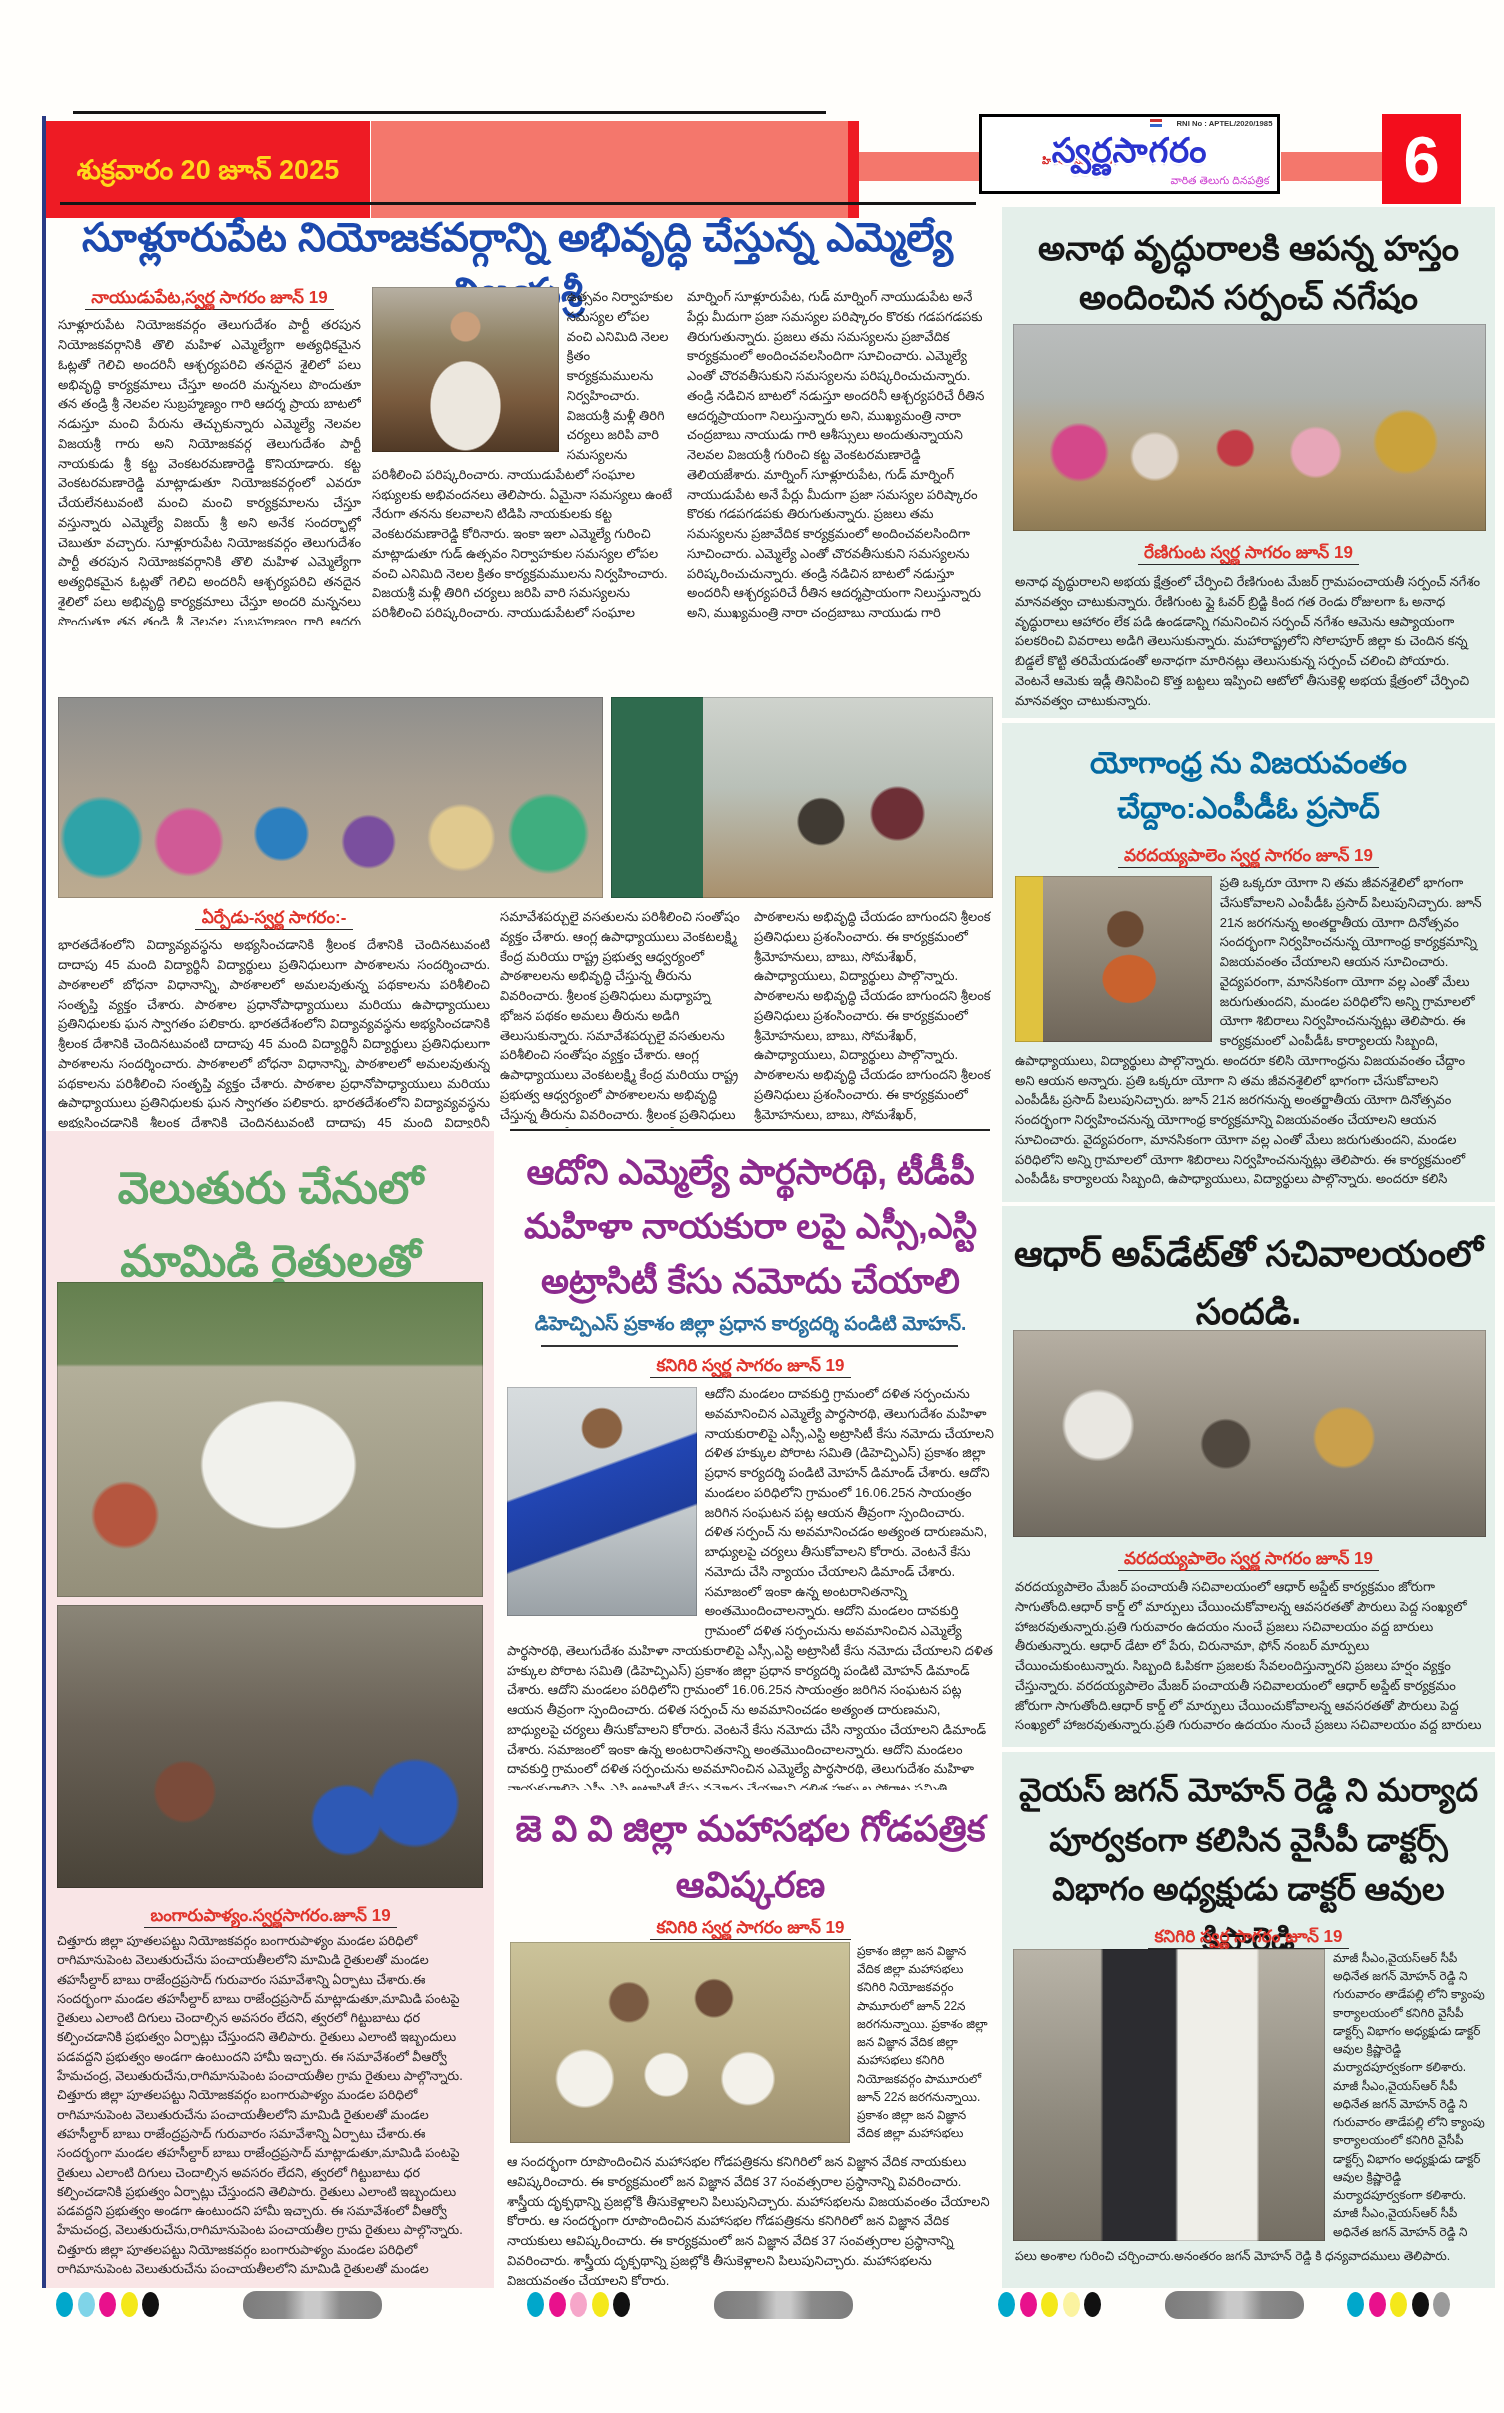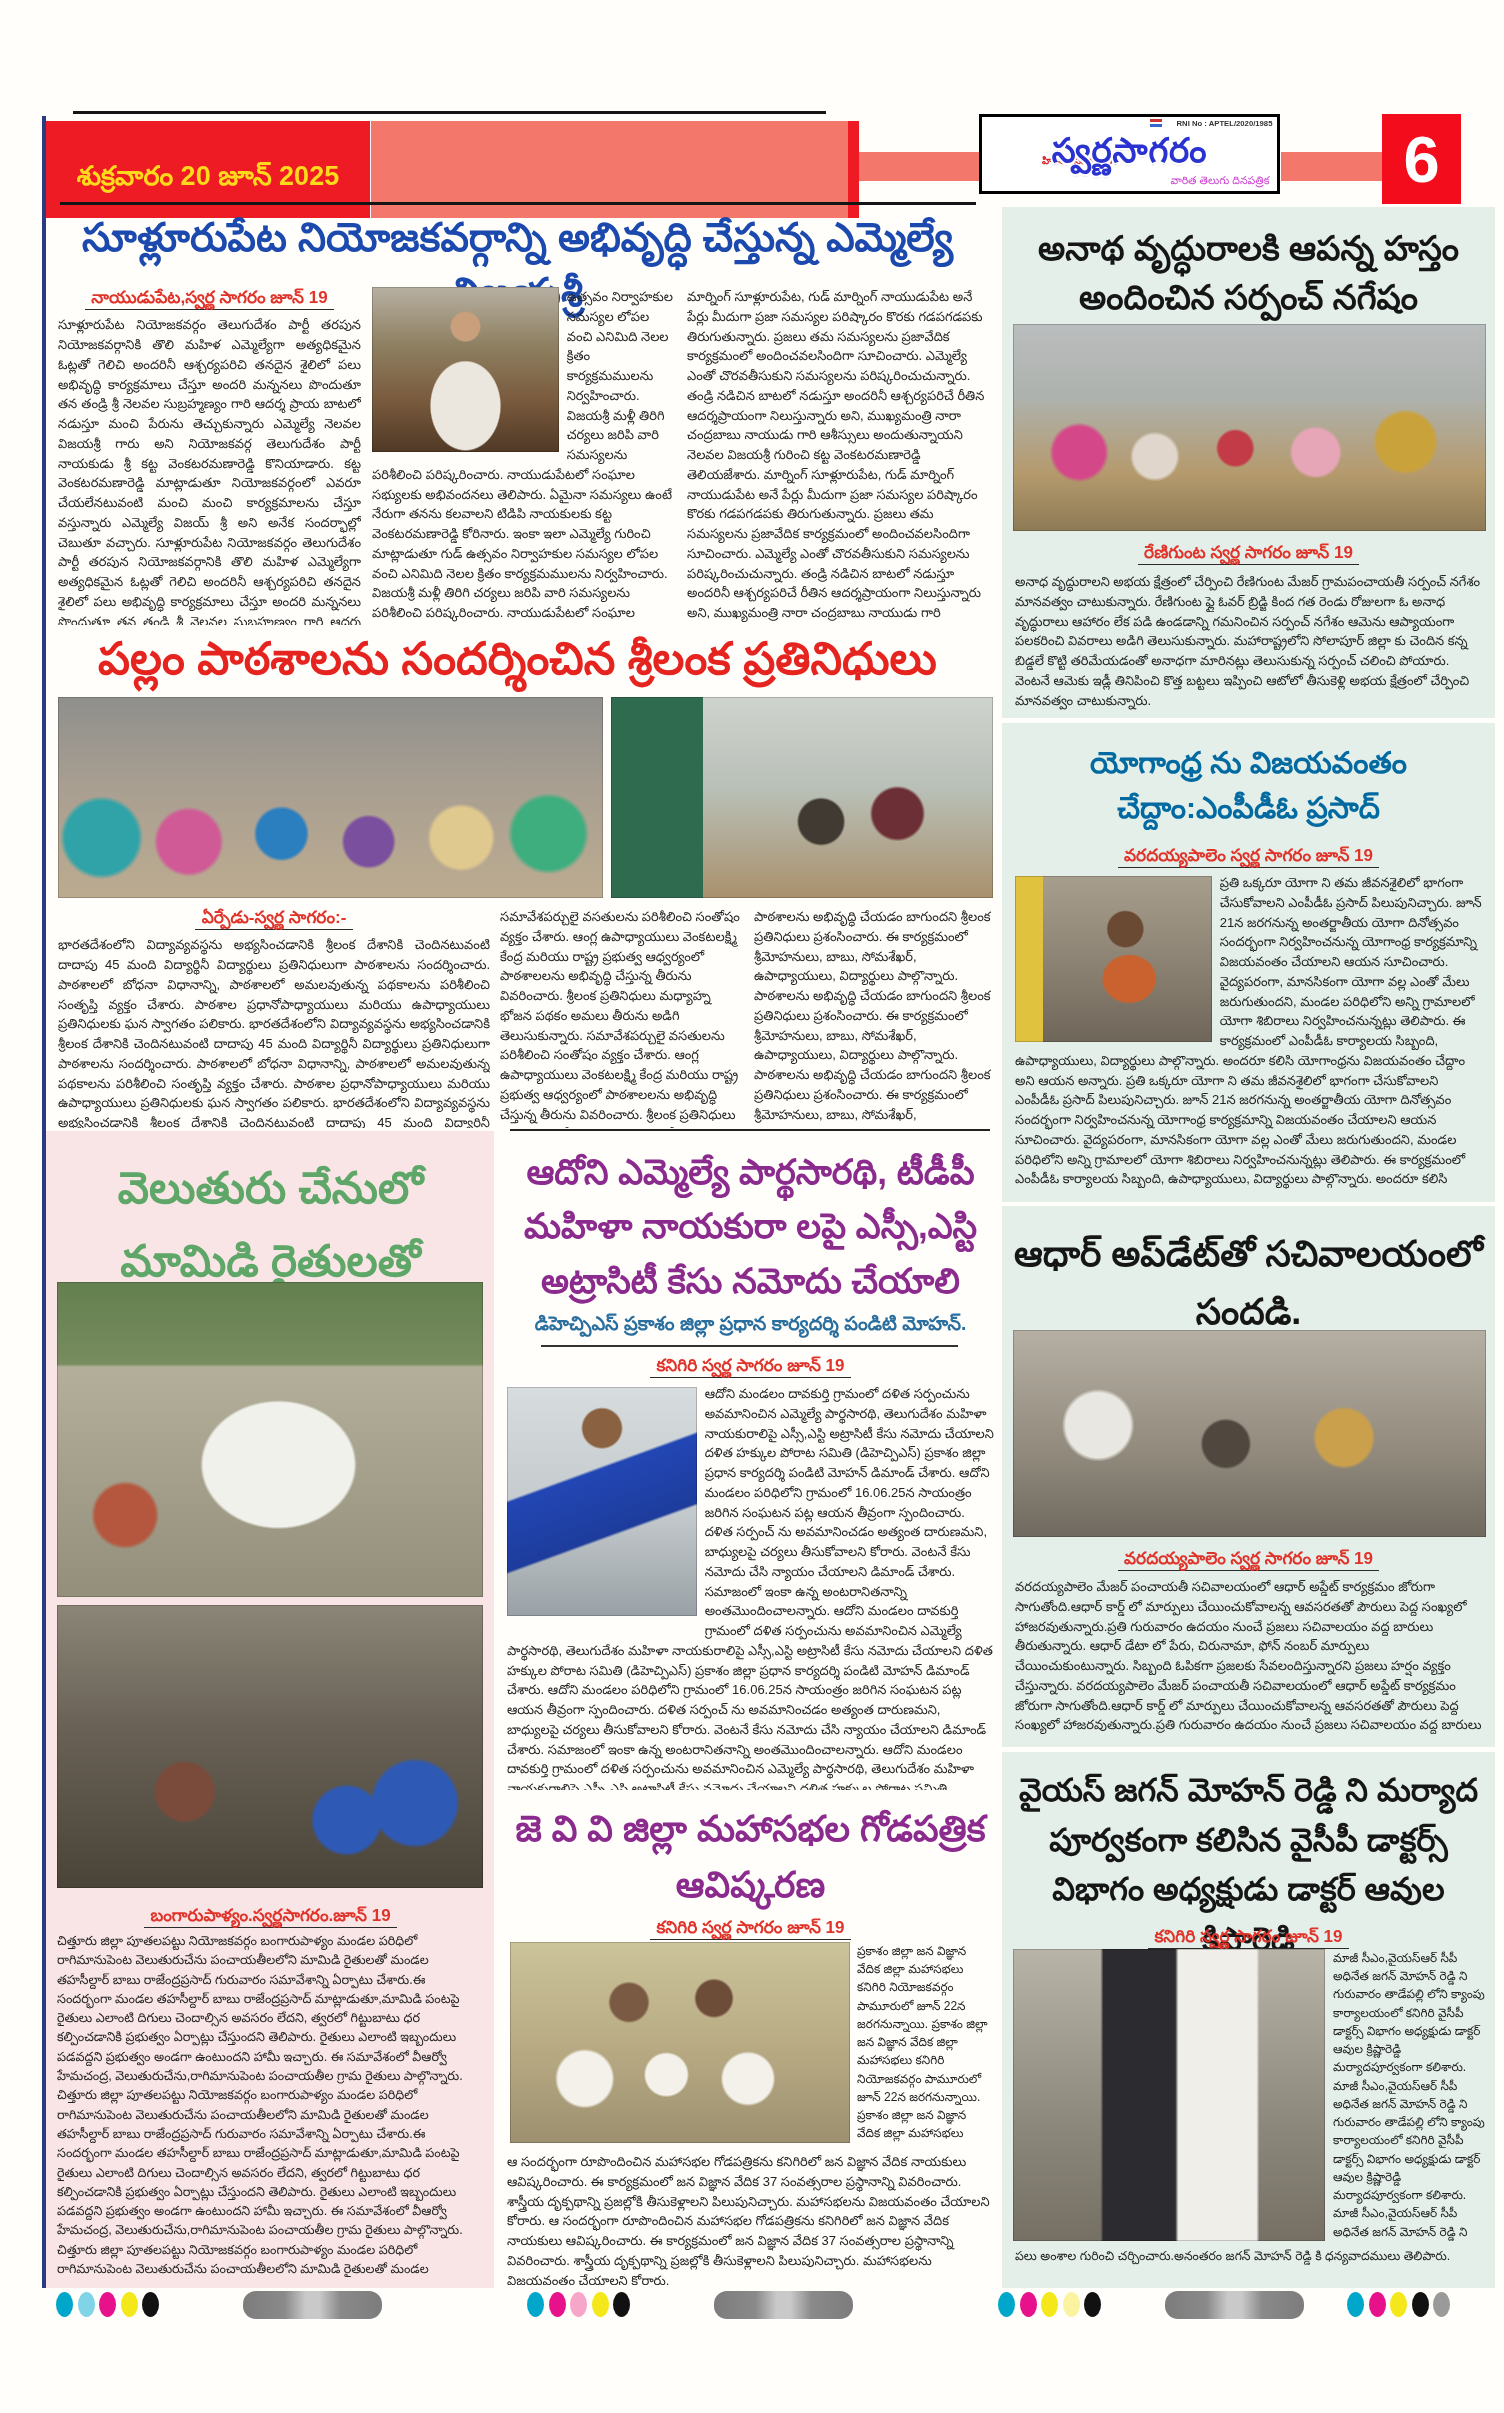--- a/index.html
+++ b/index.html
@@ -30,21 +30,21 @@
 </style>
 </head>
 <body>
 
 <div id="page">
 
   <div class="abs" style="left:42px;top:116px;width:3.9px;height:2172px;background:#2a3b84;"></div>
 
   <div class="abs" style="left:73px;top:111px;width:753px;height:3.1px;background:#151515;"></div>
 
-  <div class="abs" style="left:46px;top:121px;width:324px;height:97px;background:#ee1b24;display:flex;align-items:flex-end;justify-content:center;padding-bottom:20px;">
+  <div class="abs" style="left:46px;top:121px;width:324px;height:97px;background:#ee1b24;display:flex;align-items:flex-end;justify-content:center;padding-bottom:26px;">
     <div style="color:#ffd91c;font-weight:bold;font-size:27px;">శుక్రవారం 20 జూన్ 2025</div>
   </div>
   <div class="abs" style="left:371px;top:121px;width:480px;height:97px;background:#f4776c;"></div>
   <div class="abs" style="left:848px;top:121px;width:10.8px;height:97px;background:#ee1b24;"></div>
   <div class="abs" style="left:859px;top:152px;width:120px;height:29px;background:#f4776c;"></div>
 
   <div class="abs" style="left:979px;top:114px;width:301px;height:80px;background:#fff;border:3.1px solid #000;">
     <div style="position:absolute;left:60px;top:1.5px;color:#d42323;font-size:10px;font-weight:bold;margin-top:36px;">హితం - సమాహితం</div>
     <div style="position:absolute;left:168px;top:2.3px;width:12.4px;height:7.7px;background:linear-gradient(180deg,#c33 0 33%,#fff 33% 66%,#36c 66% 100%);"></div>
     <div style="position:absolute;right:4.6px;top:2.3px;color:#333;font-size:7.7px;font-weight:bold;text-align:center;">RNI No : APTEL/2020/1985</div>
@@ -65,21 +65,20 @@
     <div class="btxt" style="margin-top:6.2px;">సూళ్లూరుపేట నియోజకవర్గం తెలుగుదేశం పార్టీ తరపున నియోజకవర్గానికి తొలి మహిళ ఎమ్మెల్యేగా అత్యధికమైన ఓట్లతో గెలిచి అందరినీ ఆశ్చర్యపరిచి తనదైన శైలిలో పలు అభివృద్ధి కార్యక్రమాలు చేస్తూ అందరి మన్ననలు పొందుతూ తన తండ్రి శ్రీ నెలవల సుబ్రహ్మణ్యం గారి ఆదర్శ ప్రాయ బాటలో నడుస్తూ మంచి పేరును తెచ్చుకున్నారు ఎమ్మెల్యే నెలవల విజయశ్రీ గారు అని నియోజకవర్గ తెలుగుదేశం పార్టీ నాయకుడు శ్రీ కట్ట వెంకటరమణారెడ్డి కొనియాడారు. కట్ట వెంకటరమణారెడ్డి మాట్లాడుతూ నియోజకవర్గంలో ఎవరూ చేయలేనటువంటి మంచి మంచి కార్యక్రమాలను చేస్తూ వస్తున్నారు ఎమ్మెల్యే విజయ్ శ్రీ అని అనేక సందర్భాల్లో చెబుతూ వచ్చారు. సూళ్లూరుపేట నియోజకవర్గం తెలుగుదేశం పార్టీ తరపున నియోజకవర్గానికి తొలి మహిళ ఎమ్మెల్యేగా అత్యధికమైన ఓట్లతో గెలిచి అందరినీ ఆశ్చర్యపరిచి తనదైన శైలిలో పలు అభివృద్ధి కార్యక్రమాలు చేస్తూ అందరి మన్ననలు పొందుతూ తన తండ్రి శ్రీ నెలవల సుబ్రహ్మణ్యం గారి ఆదర్శ ప్రాయ బాటలో నడుస్తూ మంచి పేరును తెచ్చుకున్నారు ఎమ్మెల్యే నెలవల విజయశ్రీ గారు అని నియోజకవర్గ తెలుగుదేశం పార్టీ నాయకుడు శ్రీ కట్ట వెంకటరమణారెడ్డి కొనియాడారు. కట్ట వెంకటరమణారెడ్డి మాట్లాడుతూ నియోజకవర్గంలో ఎవరూ చేయలేనటువంటి మంచి మంచి కార్యక్రమాలను చేస్తూ వస్తున్నారు ఎమ్మెల్యే విజయ్ శ్రీ అని అనేక సందర్భాల్లో చెబుతూ వచ్చారు.</div>
   </div>
   <div class="abs fillbox" style="left:372px;top:287px;width:303px;height:338px;">
     <div class="photo p-mla" style="float:left;width:187px;height:165px;margin:0 7.7px 6.2px 0;"></div>
     <span class="btxt">ఉత్సవం నిర్వాహకుల సమస్యల లోపల వంచి ఎనిమిది నెలల క్రితం కార్యక్రమములను నిర్వహించారు. విజయశ్రీ మళ్లీ తిరిగి చర్యలు జరిపి వారి సమస్యలను పరిశీలించి పరిష్కరించారు. నాయుడుపేటలో సంఘాల సభ్యులకు అభివందనలు తెలిపారు. ఏమైనా సమస్యలు ఉంటే నేరుగా తనను కలవాలని టిడిపి నాయకులకు కట్ట వెంకటరమణారెడ్డి కోరినారు. ఇంకా ఇలా ఎమ్మెల్యే గురించి మాట్లాడుతూ గుడ్ ఉత్సవం నిర్వాహకుల సమస్యల లోపల వంచి ఎనిమిది నెలల క్రితం కార్యక్రమములను నిర్వహించారు. విజయశ్రీ మళ్లీ తిరిగి చర్యలు జరిపి వారి సమస్యలను పరిశీలించి పరిష్కరించారు. నాయుడుపేటలో సంఘాల సభ్యులకు అభివందనలు తెలిపారు. ఏమైనా సమస్యలు ఉంటే నేరుగా తనను కలవాలని టిడిపి నాయకులకు కట్ట వెంకటరమణారెడ్డి కోరినారు. ఇంకా ఇలా ఎమ్మెల్యే గురించి మాట్లాడుతూ గుడ్</span>
   </div>
   <div class="abs fillbox" style="left:687px;top:287px;width:304px;height:338px;">
     <span class="btxt">మార్నింగ్ సూళ్లూరుపేట, గుడ్ మార్నింగ్ నాయుడుపేట అనే పేర్లు మీదుగా ప్రజా సమస్యల పరిష్కారం కొరకు గడపగడపకు తిరుగుతున్నారు. ప్రజలు తమ సమస్యలను ప్రజావేదిక కార్యక్రమంలో అందించవలసిందిగా సూచించారు. ఎమ్మెల్యే ఎంతో చొరవతీసుకుని సమస్యలను పరిష్కరించుచున్నారు. తండ్రి నడిచిన బాటలో నడుస్తూ అందరినీ ఆశ్చర్యపరిచే రీతిన ఆదర్శప్రాయంగా నిలుస్తున్నారు అని, ముఖ్యమంత్రి నారా చంద్రబాబు నాయుడు గారి ఆశీస్సులు అందుతున్నాయని నెలవల విజయశ్రీ గురించి కట్ట వెంకటరమణారెడ్డి తెలియజేశారు. మార్నింగ్ సూళ్లూరుపేట, గుడ్ మార్నింగ్ నాయుడుపేట అనే పేర్లు మీదుగా ప్రజా సమస్యల పరిష్కారం కొరకు గడపగడపకు తిరుగుతున్నారు. ప్రజలు తమ సమస్యలను ప్రజావేదిక కార్యక్రమంలో అందించవలసిందిగా సూచించారు. ఎమ్మెల్యే ఎంతో చొరవతీసుకుని సమస్యలను పరిష్కరించుచున్నారు. తండ్రి నడిచిన బాటలో నడుస్తూ అందరినీ ఆశ్చర్యపరిచే రీతిన ఆదర్శప్రాయంగా నిలుస్తున్నారు అని, ముఖ్యమంత్రి నారా చంద్రబాబు నాయుడు గారి ఆశీస్సులు అందుతున్నాయని నెలవల విజయశ్రీ గురించి కట్ట వెంకటరమణారెడ్డి తెలియజేశారు.</span>
   </div>
 
-  <div class="abs hl" style="left:58px;top:633px;width:919px;font-size:45px;color:#e52420;">పల్లం పాఠశాలను సందర్శించిన శ్రీలంక ప్రతినిధులు</div>
   <div class="abs photo p-sari" style="left:58px;top:697px;width:545px;height:201px;"></div>
   <div class="abs photo p-class" style="left:611px;top:697px;width:382px;height:201px;"></div>
 
   <div class="abs fillbox" style="left:58px;top:907px;width:432px;height:221px;">
     <div class="dl"><span>ఏర్పేడు-స్వర్ణ సాగరం:-</span></div>
     <div class="btxt" style="margin-top:6.2px;">భారతదేశంలోని విద్యావ్యవస్థను అభ్యసించడానికి శ్రీలంక దేశానికి చెందినటువంటి దాదాపు 45 మంది విద్యార్థినీ విద్యార్థులు ప్రతినిధులుగా పాఠశాలను సందర్శించారు. పాఠశాలలో బోధనా విధానాన్ని, పాఠశాలలో అమలవుతున్న పథకాలను పరిశీలించి సంతృప్తి వ్యక్తం చేశారు. పాఠశాల ప్రధానోపాధ్యాయులు మరియు ఉపాధ్యాయులు ప్రతినిధులకు ఘన స్వాగతం పలికారు. భారతదేశంలోని విద్యావ్యవస్థను అభ్యసించడానికి శ్రీలంక దేశానికి చెందినటువంటి దాదాపు 45 మంది విద్యార్థినీ విద్యార్థులు ప్రతినిధులుగా పాఠశాలను సందర్శించారు. పాఠశాలలో బోధనా విధానాన్ని, పాఠశాలలో అమలవుతున్న పథకాలను పరిశీలించి సంతృప్తి వ్యక్తం చేశారు. పాఠశాల ప్రధానోపాధ్యాయులు మరియు ఉపాధ్యాయులు ప్రతినిధులకు ఘన స్వాగతం పలికారు. భారతదేశంలోని విద్యావ్యవస్థను అభ్యసించడానికి శ్రీలంక దేశానికి చెందినటువంటి దాదాపు 45 మంది విద్యార్థినీ విద్యార్థులు ప్రతినిధులుగా పాఠశాలను సందర్శించారు. పాఠశాలలో బోధనా విధానాన్ని, పాఠశాలలో అమలవుతున్న పథకాలను పరిశీలించి సంతృప్తి వ్యక్తం చేశారు. పాఠశాల ప్రధానోపాధ్యాయులు మరియు ఉపాధ్యాయులు ప్రతినిధులకు ఘన స్వాగతం పలికారు.</div>
   </div>
   <div class="abs fillbox" style="left:500px;top:907px;width:244px;height:221px;">
     <span class="btxt">సమావేశపర్చులై వసతులను పరిశీలించి సంతోషం వ్యక్తం చేశారు. ఆంగ్ల ఉపాధ్యాయులు వెంకటలక్ష్మి కేంద్ర మరియు రాష్ట్ర ప్రభుత్వ ఆధ్వర్యంలో పాఠశాలలను అభివృద్ధి చేస్తున్న తీరును వివరించారు. శ్రీలంక ప్రతినిధులు మధ్యాహ్న భోజన పథకం అమలు తీరును అడిగి తెలుసుకున్నారు. సమావేశపర్చులై వసతులను పరిశీలించి సంతోషం వ్యక్తం చేశారు. ఆంగ్ల ఉపాధ్యాయులు వెంకటలక్ష్మి కేంద్ర మరియు రాష్ట్ర ప్రభుత్వ ఆధ్వర్యంలో పాఠశాలలను అభివృద్ధి చేస్తున్న తీరును వివరించారు. శ్రీలంక ప్రతినిధులు మధ్యాహ్న భోజన పథకం అమలు తీరును అడిగి తెలుసుకున్నారు.</span>
   </div>

